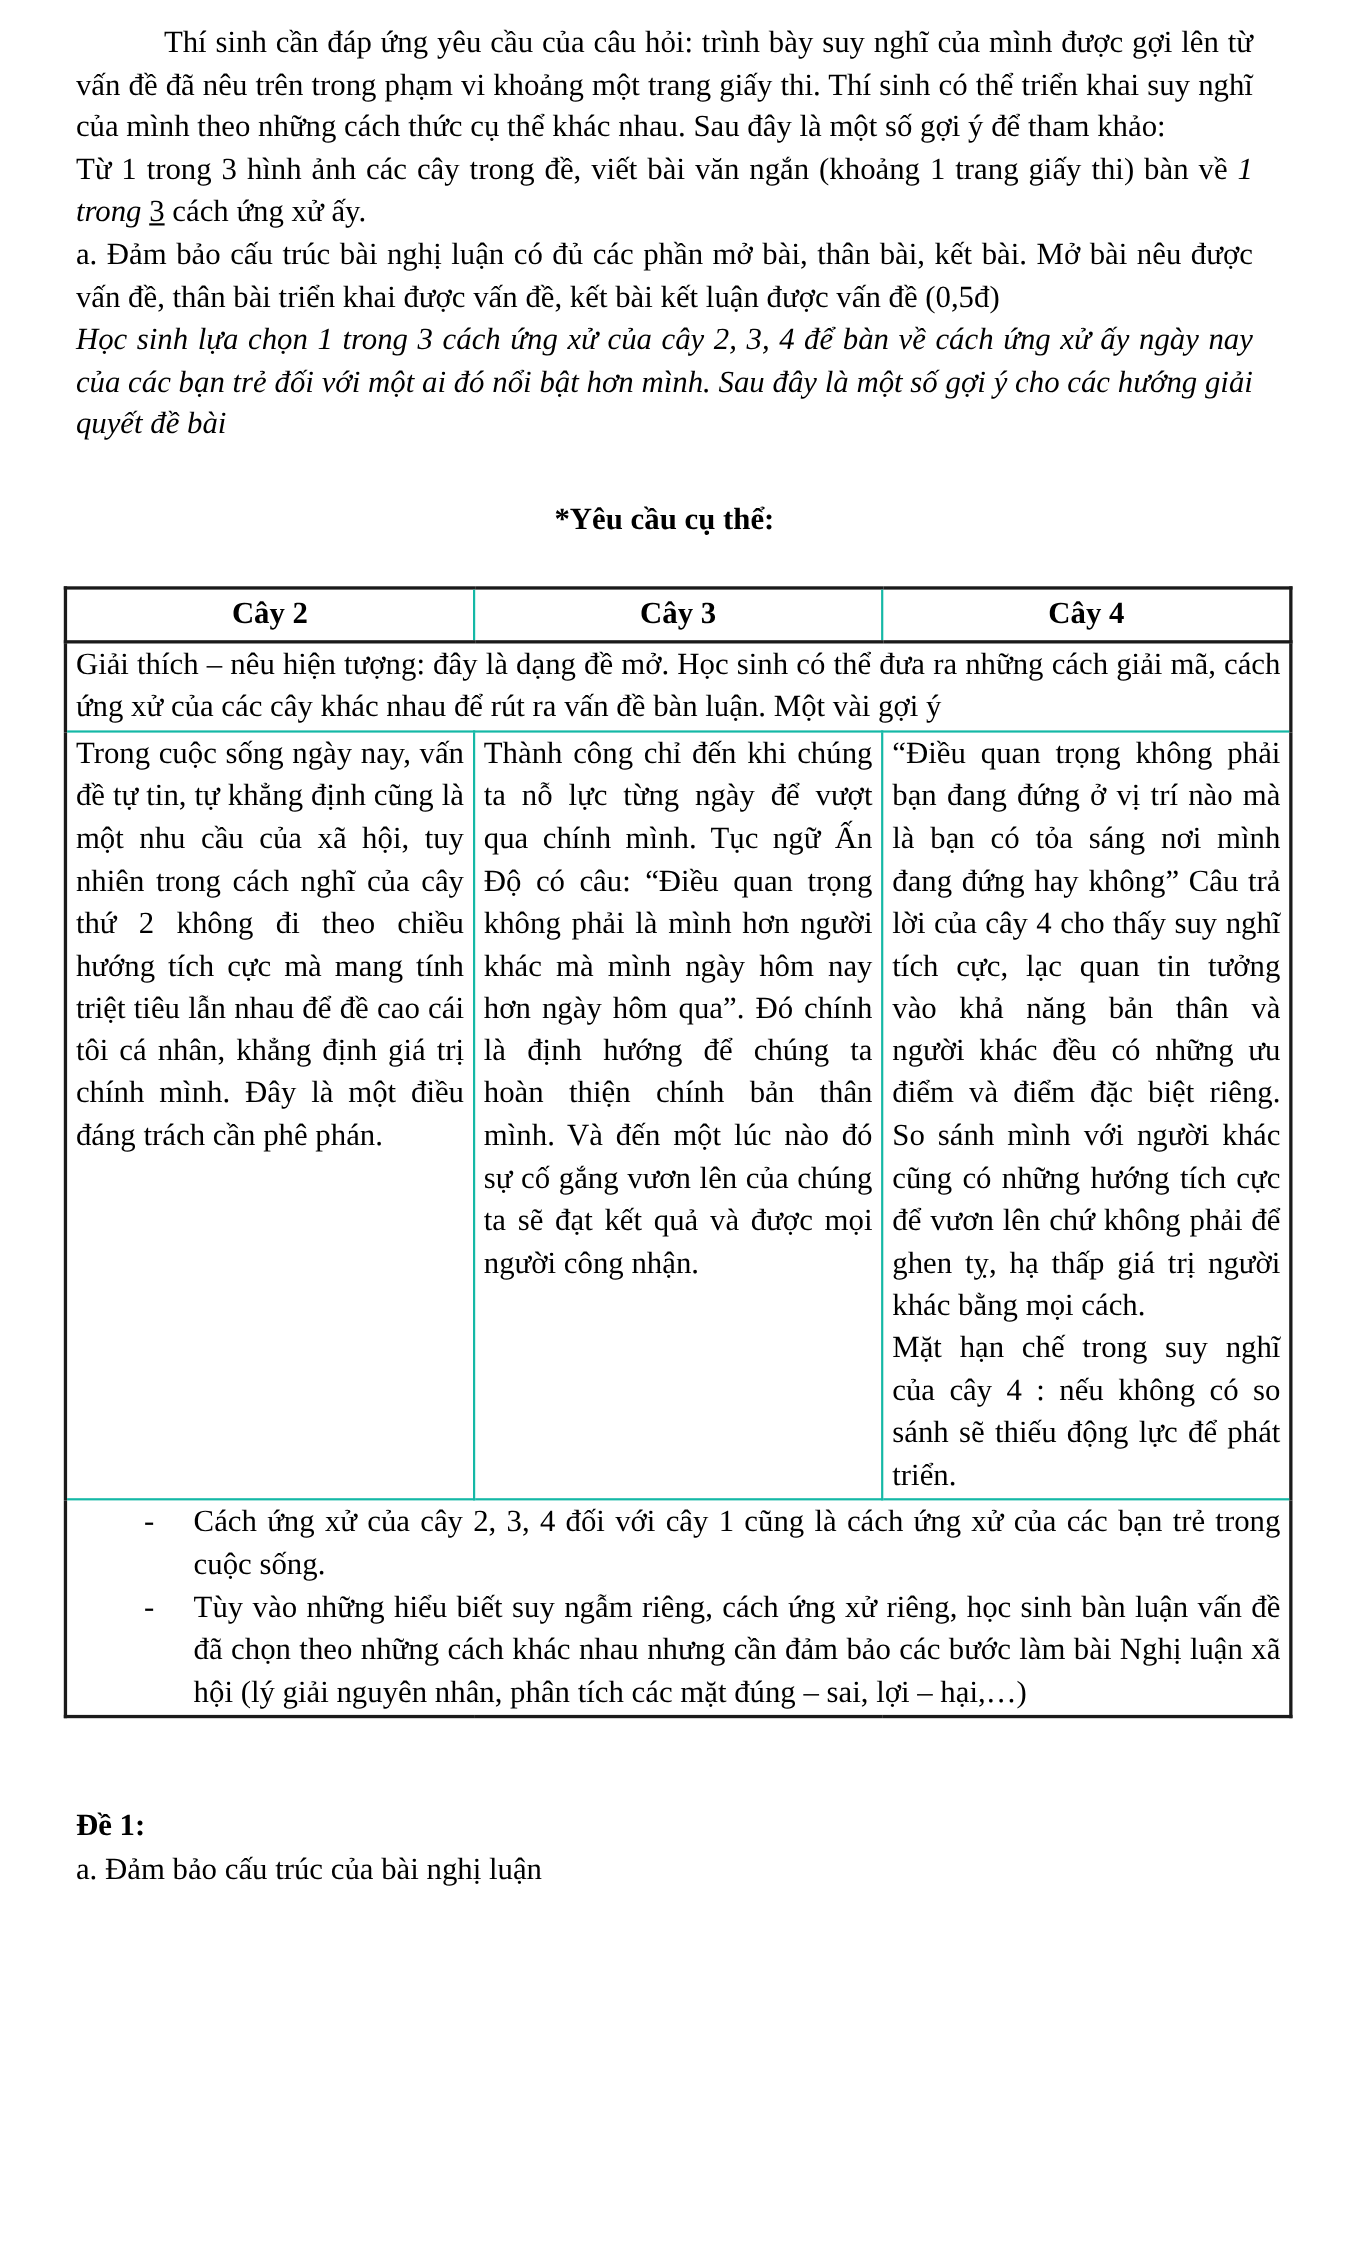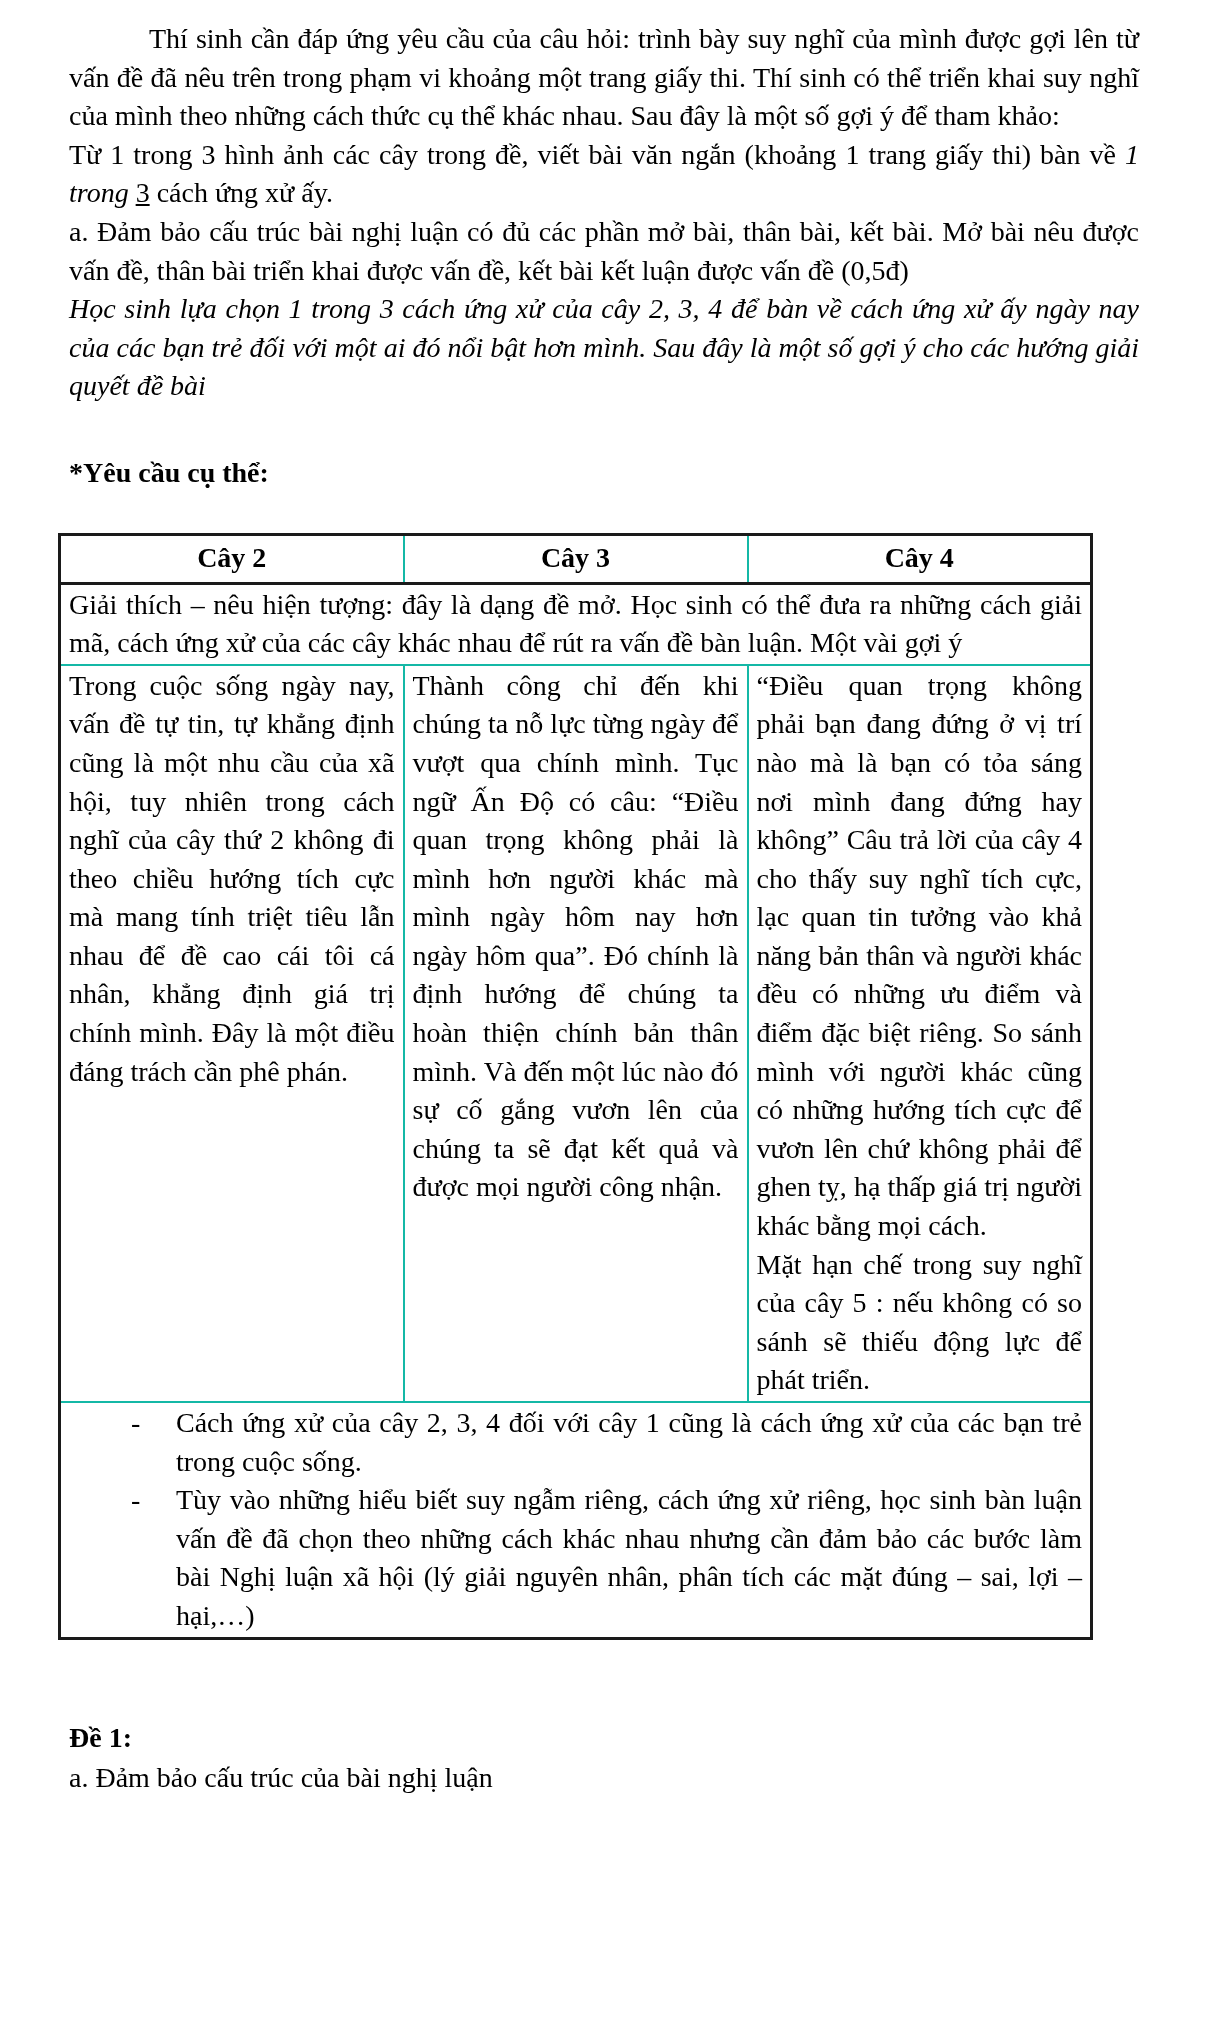--- a/index.html
+++ b/index.html
@@ -24,24 +24,25 @@
   }
   .prose p {
     margin: 0;
   }
   .justify { text-align: justify; }
   .indent { text-indent: 80px; }
   .bold { font-weight: bold; }
   .italic { font-style: italic; }
   .heading-specific {
     margin-top: 48px !important;
+    text-align: center;
   }
   table.rubric {
     border-collapse: collapse;
-    width: 1035px;
+    width: 1117px;
     margin: 40px 14px 0 14px;
     table-layout: fixed;
   }
   table.rubric th,
   table.rubric td {
     border: 2px solid #14b8a6;
     padding: 1px 8px;
     vertical-align: top;
     font-size: 28px;
     line-height: 38.6px;
@@ -106,21 +107,21 @@
         <th>Cây 4</th>
       </tr>
       <tr>
         <td class="span-cell" colspan="3">Giải thích – nêu hiện tượng: đây là dạng đề mở. Học sinh có thể đưa ra những cách giải mã, cách ứng xử của các cây khác nhau để rút ra vấn đề bàn luận. Một vài gợi ý</td>
       </tr>
       <tr>
         <td class="col-cell">Trong cuộc sống ngày nay, vấn đề tự tin, tự khẳng định cũng là một nhu cầu của xã hội, tuy nhiên trong cách nghĩ của cây thứ 2 không đi theo chiều hướng tích cực mà mang tính triệt tiêu lẫn nhau để đề cao cái tôi cá nhân, khẳng định giá trị chính mình. Đây là một điều đáng trách cần phê phán.</td>
         <td class="col-cell">Thành công chỉ đến khi chúng ta nỗ lực từng ngày để vượt qua chính mình. Tục ngữ Ấn Độ có câu: “Điều quan trọng không phải là mình hơn người khác mà mình ngày hôm nay hơn ngày hôm qua”. Đó chính là định hướng để chúng ta hoàn thiện chính bản thân mình. Và đến một lúc nào đó sự cố gắng vươn lên của chúng ta sẽ đạt kết quả và được mọi người công nhận.</td>
         <td class="col-cell">
           <div class="cell-para">“Điều quan trọng không phải bạn đang đứng ở vị trí nào mà là bạn có tỏa sáng nơi mình đang đứng hay không” Câu trả lời của cây 4 cho thấy suy nghĩ tích cực, lạc quan tin tưởng vào khả năng bản thân và người khác đều có những ưu điểm và điểm đặc biệt riêng. So sánh mình với người khác cũng có những hướng tích cực để vươn lên chứ không phải để ghen tỵ, hạ thấp giá trị người khác bằng mọi cách.</div>
-          <div class="cell-para">Mặt hạn chế trong suy nghĩ của cây 5 : nếu không có so sánh sẽ thiếu động lực để phát triển.</div>
+          <div class="cell-para">Mặt hạn chế trong suy nghĩ của cây 4 : nếu không có so sánh sẽ thiếu động lực để phát triển.</div>
         </td>
       </tr>
       <tr>
         <td class="bullets-cell" colspan="3">
           <div class="bullet-item">
             <span class="bullet-dash">-</span>
             <div class="bullet-text">Cách ứng xử của cây 2, 3, 4 đối với cây 1 cũng là cách ứng xử của các bạn trẻ trong cuộc sống.</div>
           </div>
           <div class="bullet-item">
             <span class="bullet-dash">-</span>

